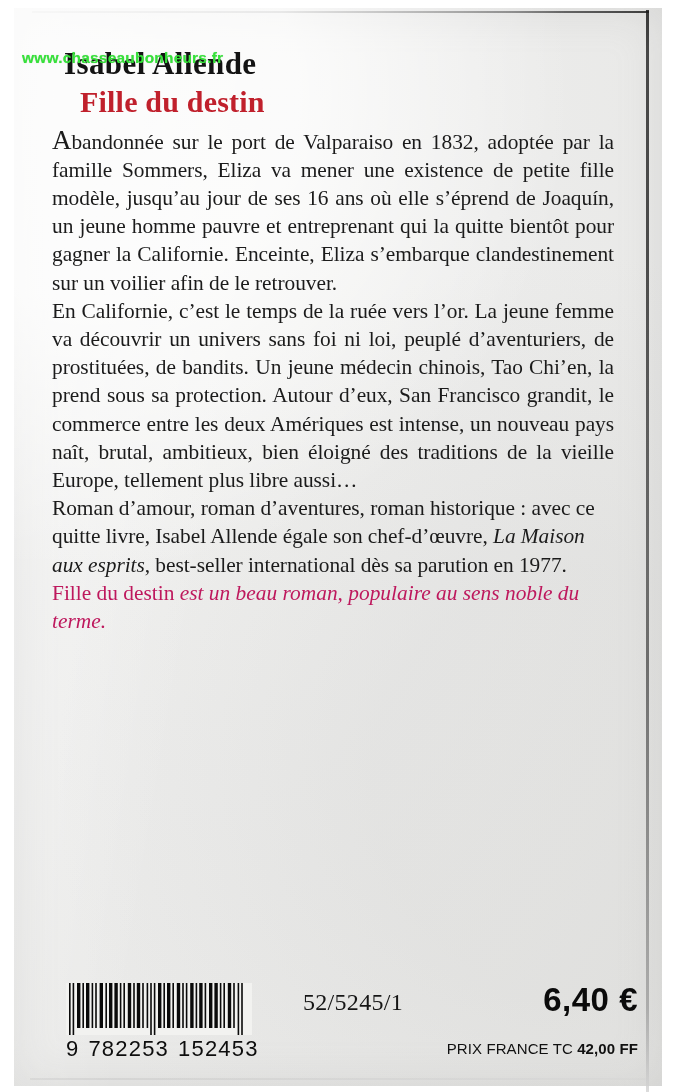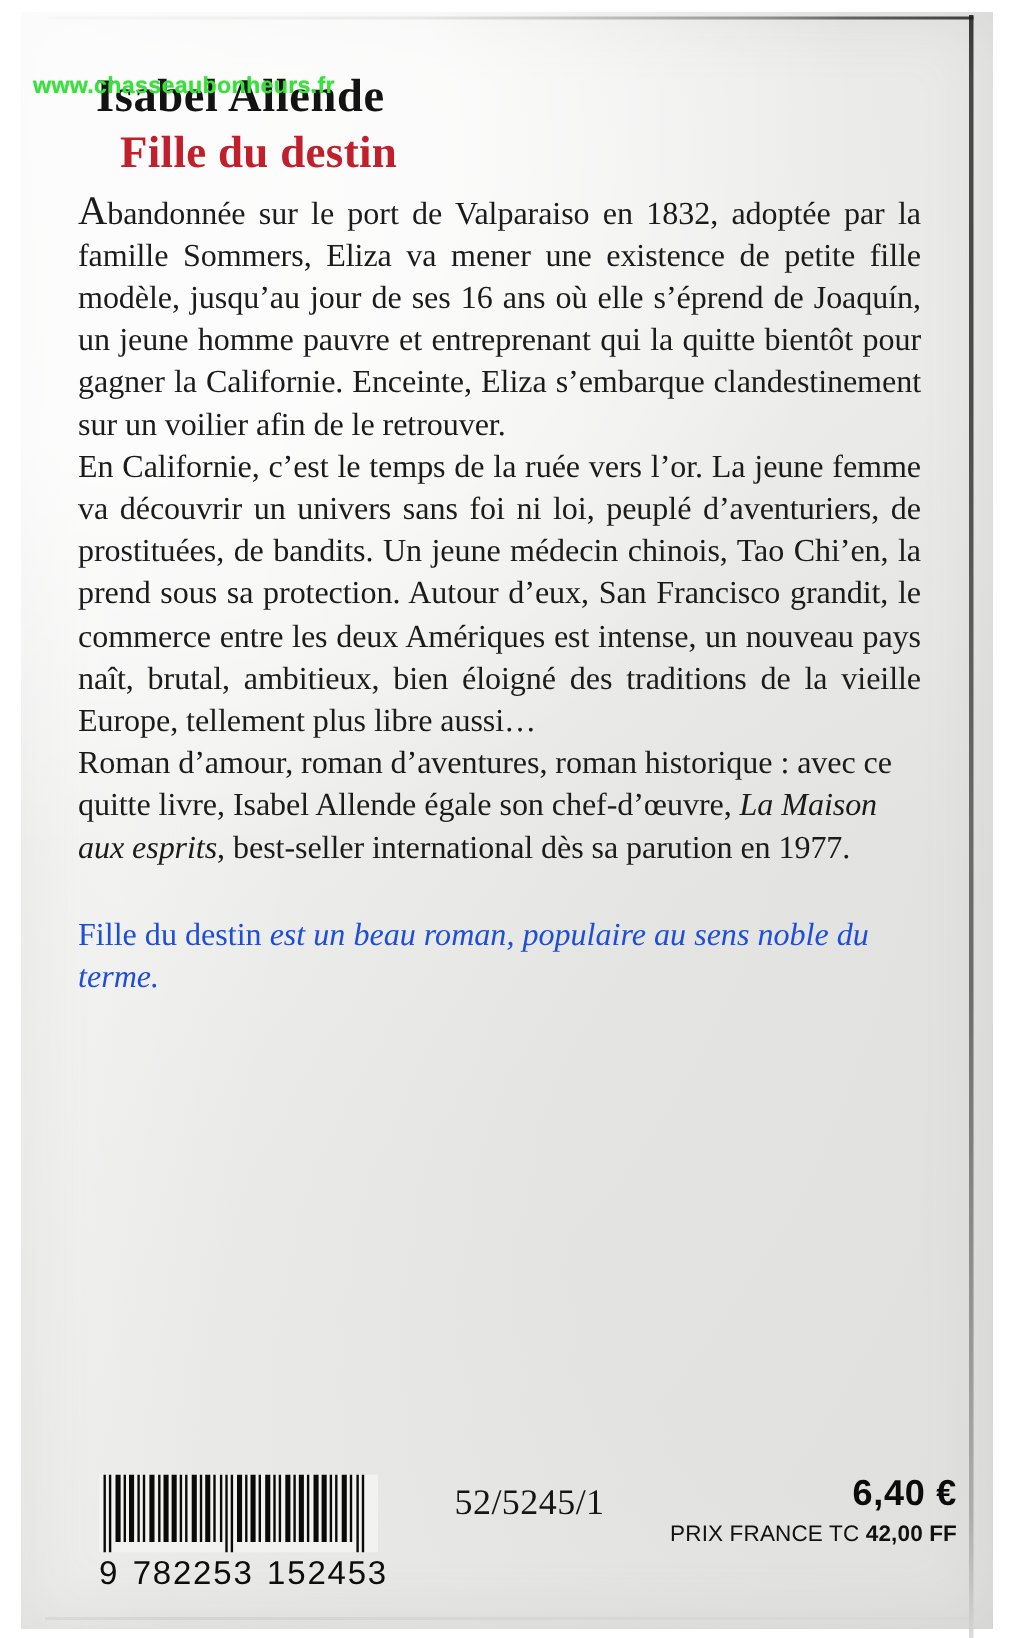--- a/index.html
+++ b/index.html
@@ -118,22 +118,21 @@
   .dropcap {
     font-size: 27px;
     line-height: 0;
   }
   .it { font-style: italic; }
 
   .quote-block {
     font-family: "Liberation Serif", serif;
     font-size: 21.4px;
     line-height: 28.6px;
-    color: #1d4ed8;
-    margin-top: 30px;
+    color: #be185d;
   }
   .quote-text { margin: 0; }
   .quote-attr {
     margin: 2px 0 0 0;
     text-align: right;
     padding-right: 4px;
   }
 
   
   .lower {
@@ -209,31 +208,31 @@
     letter-spacing: 0.3px;
   }
   .price-box {
     position: absolute;
     right: 8px;
     top: 0;
     text-align: right;
   }
   .price-main {
     font-family: "Liberation Sans", sans-serif;
-    font-size: 24px;
+    font-size: 33px;
     font-weight: 700;
     color: #0b0b0b;
     letter-spacing: 0.5px;
     line-height: 1.05;
   }
   .price-sub {
     font-family: "Liberation Sans", sans-serif;
     font-size: 15px;
     color: #111111;
-    margin-top: 6px;
+    margin-top: 22px;
     letter-spacing: 0.1px;
     white-space: nowrap;
   }
   .price-sub b { font-weight: 700; }
 
   
   .watermark {
     position: absolute;
     left: 22px;
     top: 49px;

